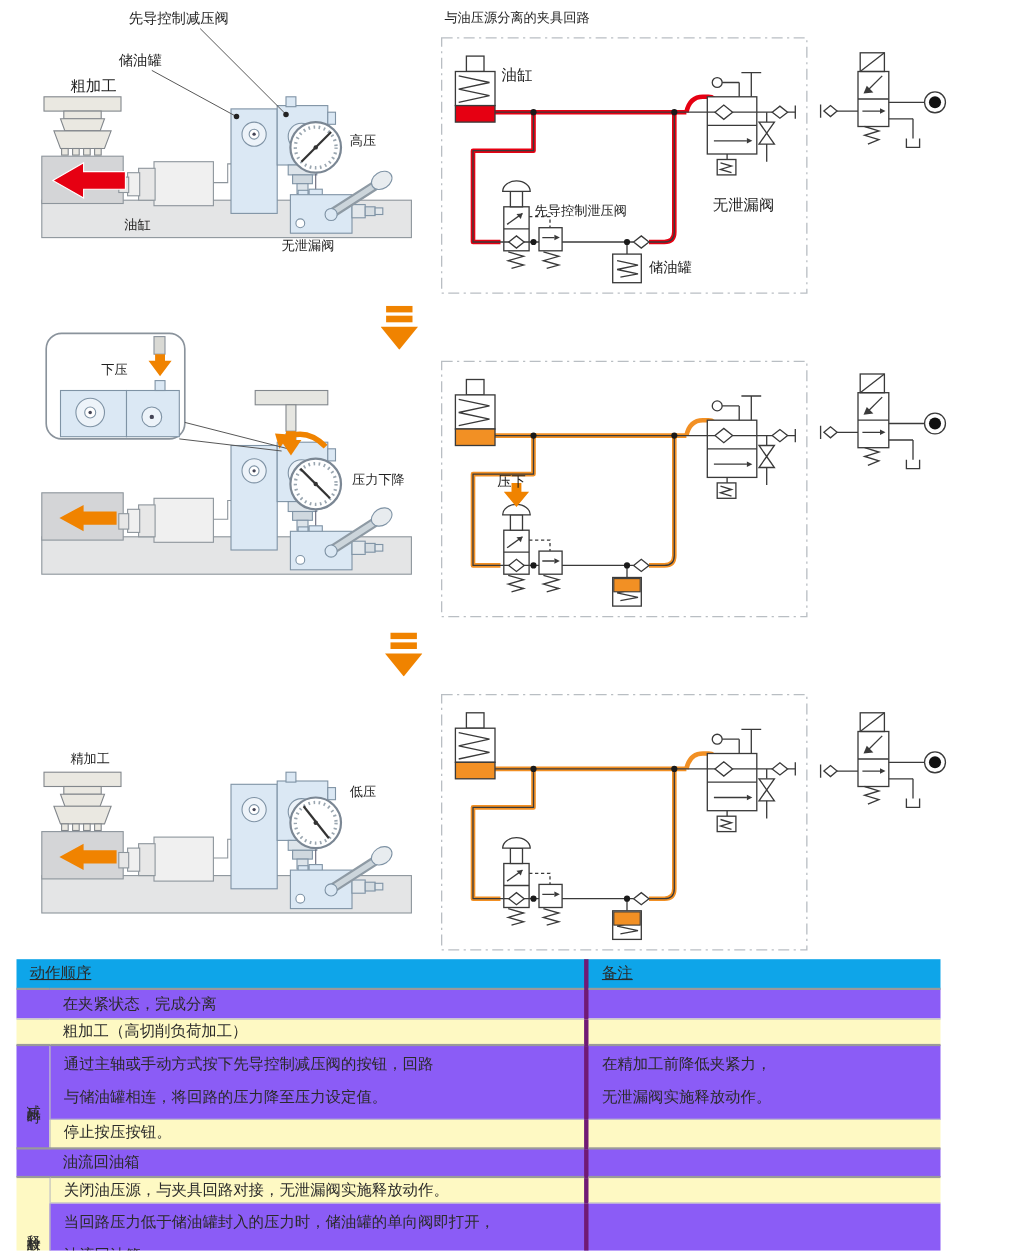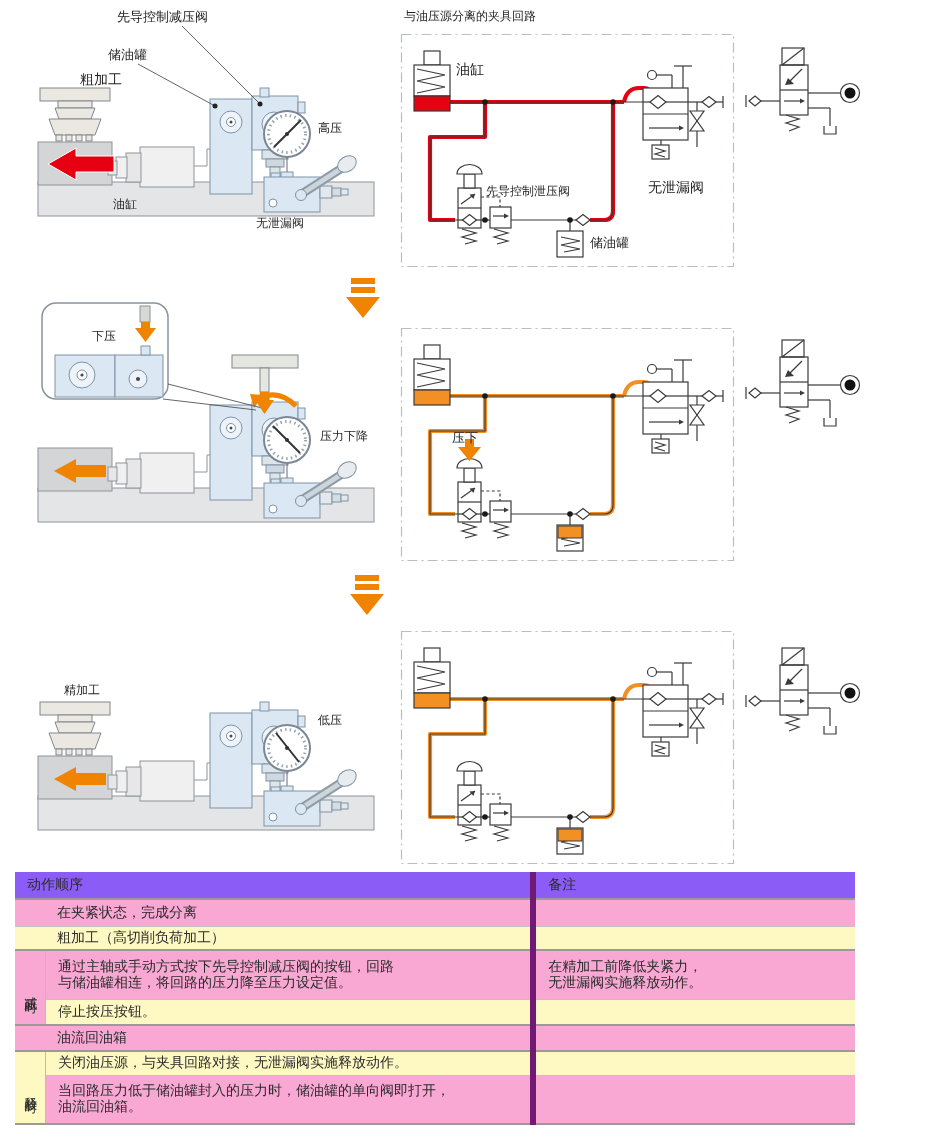--- a/index.html
+++ b/index.html
@@ -7,31 +7,31 @@
          font-family:"Liberation Serif",serif;color:#222;}
   .abs{position:absolute;}
   .lbl{position:absolute;white-space:nowrap;color:#1f1f1f;font-weight:500;line-height:1.15;}
   .f15{font-size:12px;} .f14{font-size:14px;} .f13{font-size:13px;} .f12{font-size:12px;}
   .c-red{color:#e60012;} .c-orange{color:#f29024;}
   svg{display:block;}
   
   #action-table{position:absolute;left:15px;top:872px;width:840px;border-collapse:collapse;
                 font-size:14px;color:#2b2b2b;}
   #action-table td{padding:0 0 0 12px;vertical-align:middle;}
-  #action-table td.multi{white-space:pre-line;line-height:16px;padding-top:3px;padding-bottom:3px;vertical-align:middle;}
-  #action-table tr.hdr td{background:#8b5cf6;height:26px;}
-  #action-table td.rem{border-left:6px solid #701a75;}
+  #action-table td.multi{white-space:pre-line;line-height:30px;padding-top:3px;padding-bottom:3px;vertical-align:middle;}
+  #action-table tr.hdr td{background:#0ea5e9;height:26px;text-decoration:underline;}
+  #action-table td.rem{border-left:4px solid #701a75;}
   #action-table td.act-g{border-left:1px solid #bcbcbc;}
   #action-table td.grp{padding:0;text-align:center;vertical-align:middle;width:30px;}
   #action-table tr.thin td{border-top:1px solid #c2c2c2;}
   #action-table tr.thick td{border-top:2px solid #9a9a9a;}
   #action-table tr.bottom td{border-top:2px solid #9a9a9a;}
   .vlabel{writing-mode:vertical-rl;text-orientation:upright;display:inline-block;
           line-height:1.1;letter-spacing:2px;font-size:13px;color:#2b2b2b;}
-  .r-white{background:#f9a8d4;} .r-gray{background:#fef9c3;}
+  .r-white{background:#8b5cf6;} .r-gray{background:#fef9c3;}
 </style>
 </head>
 <body>
 
 <div id="stage">
 
   <svg width="0" height="0">
     <defs>
 
       <g id="m-base">
@@ -195,21 +195,21 @@
     <g stroke="#555" stroke-width="0.9">
       <line x1="172" y1="12" x2="250" y2="90"></line>
       <line x1="128" y1="50" x2="205" y2="92"></line>
     </g>
     <circle cx="250" cy="90" r="2.5" fill="#222"></circle>
     <circle cx="205" cy="92" r="2.5" fill="#222"></circle>
   </svg>
 
   <div class="lbl f13" style="left:117px;top:10px">先导控制减压阀</div>
   <div class="lbl f13" style="left:108px;top:48px">储油罐</div>
-  <div class="lbl f14" style="left:80px;top:72px">粗加工</div>
+  <div class="lbl f14" style="left:64px;top:72px">粗加工</div>
   <div class="lbl f15" style="left:318px;top:122px">高压</div>
   <div class="lbl f15" style="left:113px;top:198px">油缸</div>
   <div class="lbl f15" style="left:256px;top:217px">无泄漏阀</div>
 
   <div class="lbl f15" style="left:404px;top:10px">与油压源分离的夹具回路</div>
 
   <svg class="abs c-red" style="left:400px;top:33px" width="335" height="235" viewBox="0 0 335 235">
     <use href="#c-base"></use>
   </svg>
   <div class="lbl f14" style="left:456px;top:62px">油缸</div>

